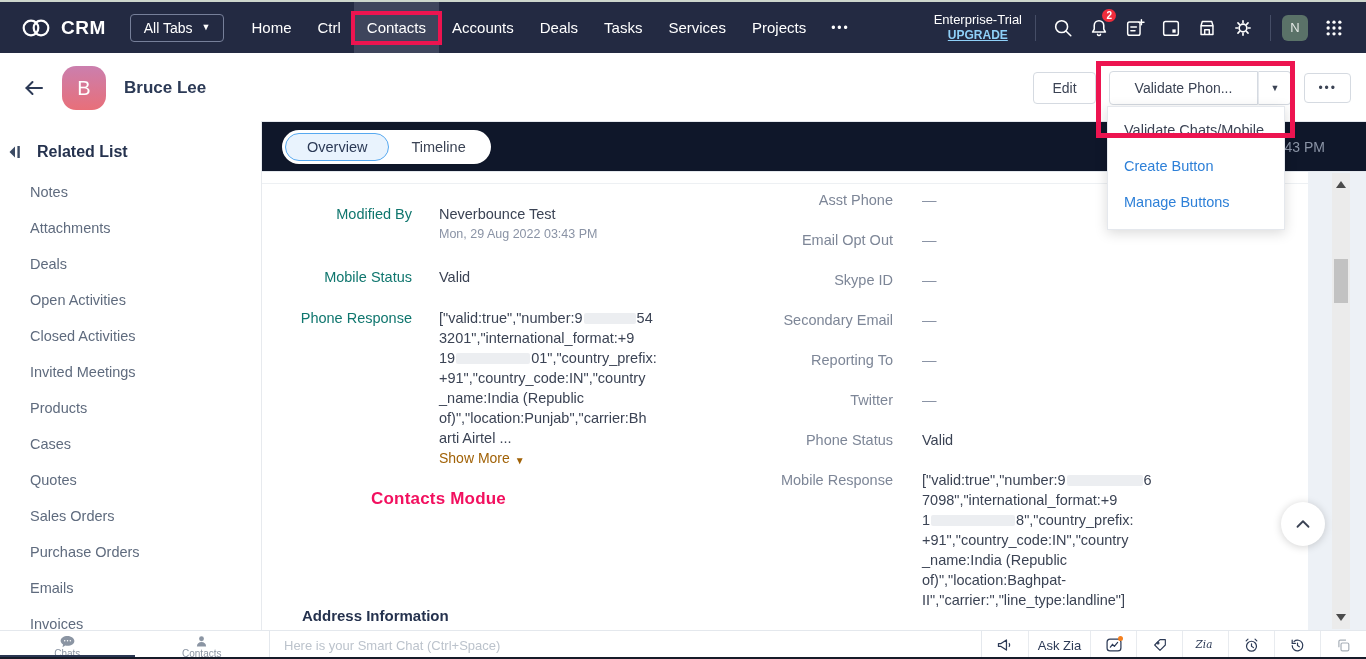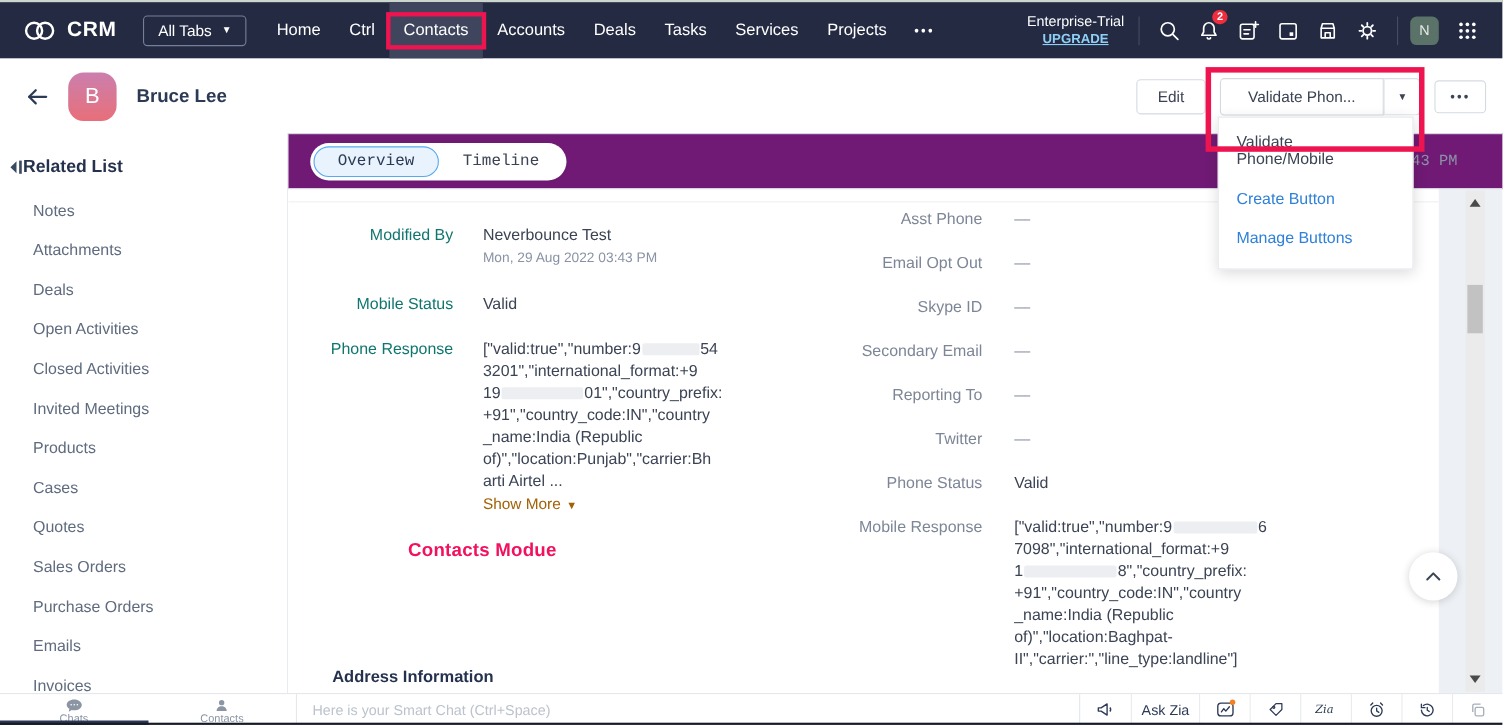--- a/index.html
+++ b/index.html
@@ -42,32 +42,32 @@
   .btn{font-size:14px;border-radius:4px;padding:7px 18px;border:1px solid #d5dae1;background:#fff;
     color:#3b4354;cursor:pointer;font-family:inherit;}
   .btn-primary{background:#2b97ef;border-color:#2b97ef;color:#fff;font-weight:600;padding:8px 18px;}
   .split{display:flex;}
   .split-main{border:1px solid #d5dae1;border-radius:4px 0 0 4px;padding:8px 25px;font-size:14px;color:#3b4354;background:#fff;cursor:pointer;font-family:inherit;}
   .split-caret{border:1px solid #d5dae1;border-left:1px solid #e6e9ee;border-radius:0 4px 4px 0;width:33px;
     display:flex;align-items:center;justify-content:center;background:#fff;color:#3b4354;font-size:9px;cursor:pointer;}
   .more-btn{padding:7px 13px;letter-spacing:2px;font-size:12px;}
 
   
-  .tabbar{position:absolute;top:121px;left:262px;right:0;height:51px;background:#701a75;
-    border-top:1px solid #e4e8ed;border-bottom:1px solid #e4e8ed;display:flex;align-items:center;font-family:Liberation Mono, monospace;}
+  .tabbar{position:absolute;top:121px;left:262px;right:0;height:51px;background:#0f172a;
+    border-top:1px solid #e4e8ed;border-bottom:1px solid #e4e8ed;display:flex;align-items:center;}
   .pills{margin-left:20px;background:#fff;border-radius:18px;padding:3px;display:flex;box-shadow:0 1px 2px rgba(0,0,0,.06);}
   .pill{padding:5px 21px;font-size:14.5px;color:#3b4354;border-radius:15px;border:1px solid transparent;cursor:pointer;}
   .pill.active{background:#e9f3fd;border-color:#57a9f0;color:#2c3a56;}
   .timestamp{margin-left:auto;margin-right:41px;color:#8a93a5;font-size:14px;}
 
   
   .sidebar{position:absolute;left:0;top:121px;width:262px;bottom:29px;background:#fff;
     border-right:1px solid #e7eaee;padding:22px 0 0 0;overflow:hidden;}
   .sidebar-title{display:flex;align-items:center;font-size:16px;font-weight:700;color:#25324e;
-    margin:0 0 24px 8px;gap:0;}
+    margin:0 0 24px 8px;gap:16px;}
   .sidebar-item{font-size:14.5px;color:#5f6b7e;margin:0 0 21px 30px;line-height:15px;cursor:pointer;}
 
   
   .main{position:absolute;left:262px;top:172px;right:58px;bottom:29px;background:#fff;overflow:hidden;}
   .columns{display:flex;border-top:1px solid #edf0f3;margin-top:11px;}
   .col-left{width:460px;padding:20px 0 0 28px;flex:none;}
   .col-right{flex:none;padding-top:6px;}
   .frow{display:flex;}
   .flabel{width:122px;text-align:right;color:#0f766e;font-size:14.5px;flex:none;margin-right:27px;line-height:20px;}
   .flabel-r{width:171px;text-align:right;color:#7d8697;font-size:14.5px;flex:none;margin-right:29px;line-height:20px;}
@@ -354,21 +354,21 @@
     <div class="sb-arrow sb-down"></div>
   </div>
 </div>
 <div class="scrolltop">
   <svg width="22" height="22" viewBox="0 0 24 24" fill="none" stroke="#3b4354" stroke-width="2" stroke-linecap="round" stroke-linejoin="round">
     <path d="M6 15l6-6 6 6"></path>
   </svg>
 </div>
 
 <div class="dropdown">
-  <div class="dd-item">Validate Phone/Mobile</div>
+  <div class="dd-item">Validate Chats/Mobile</div>
   <div class="dd-item link">Create Button</div>
   <div class="dd-item link">Manage Buttons</div>
 </div>
 
 <div class="redbox-validate"></div>
 
 <div class="bottombar">
   <div class="btabs">
     <div class="btab active">
       <svg width="15" height="13" viewBox="0 0 24 20" fill="#8b95a3">

